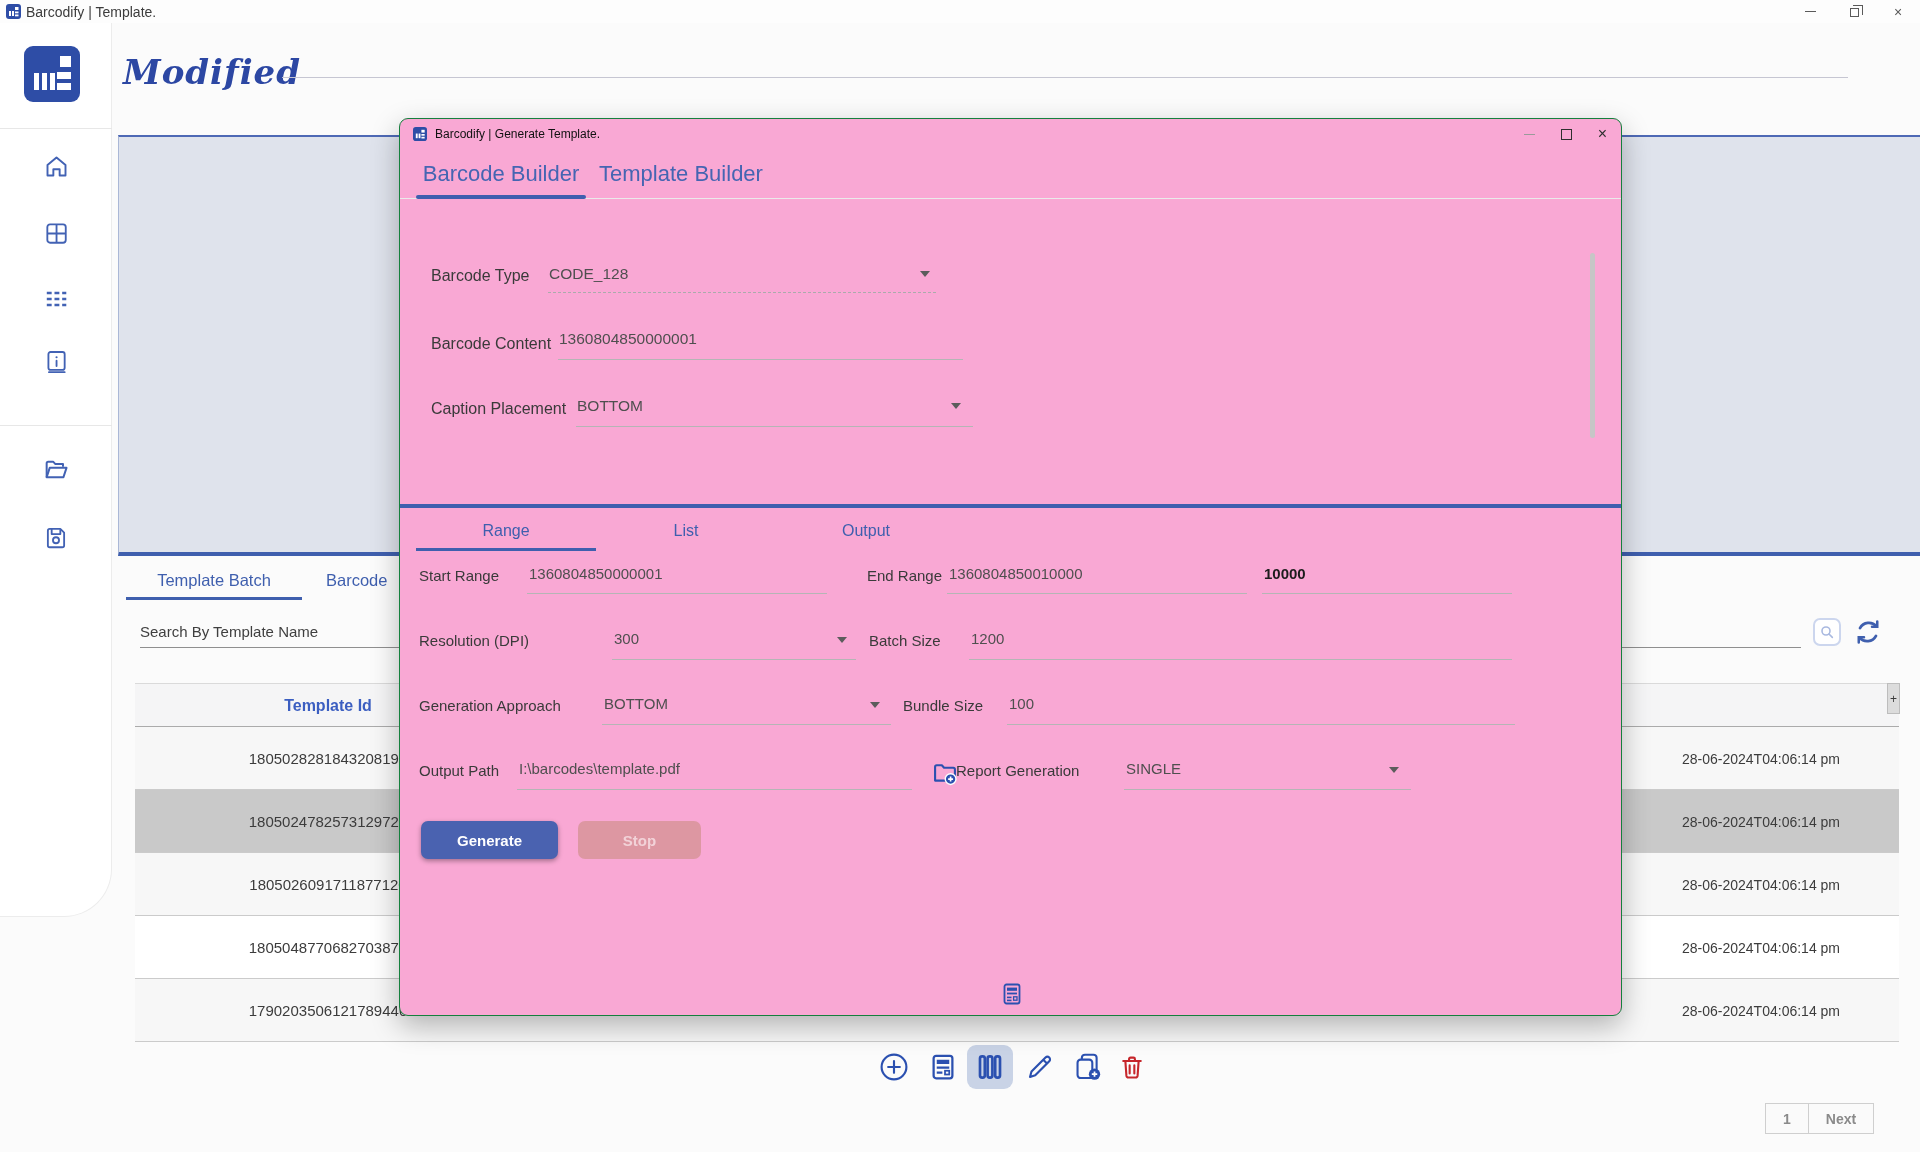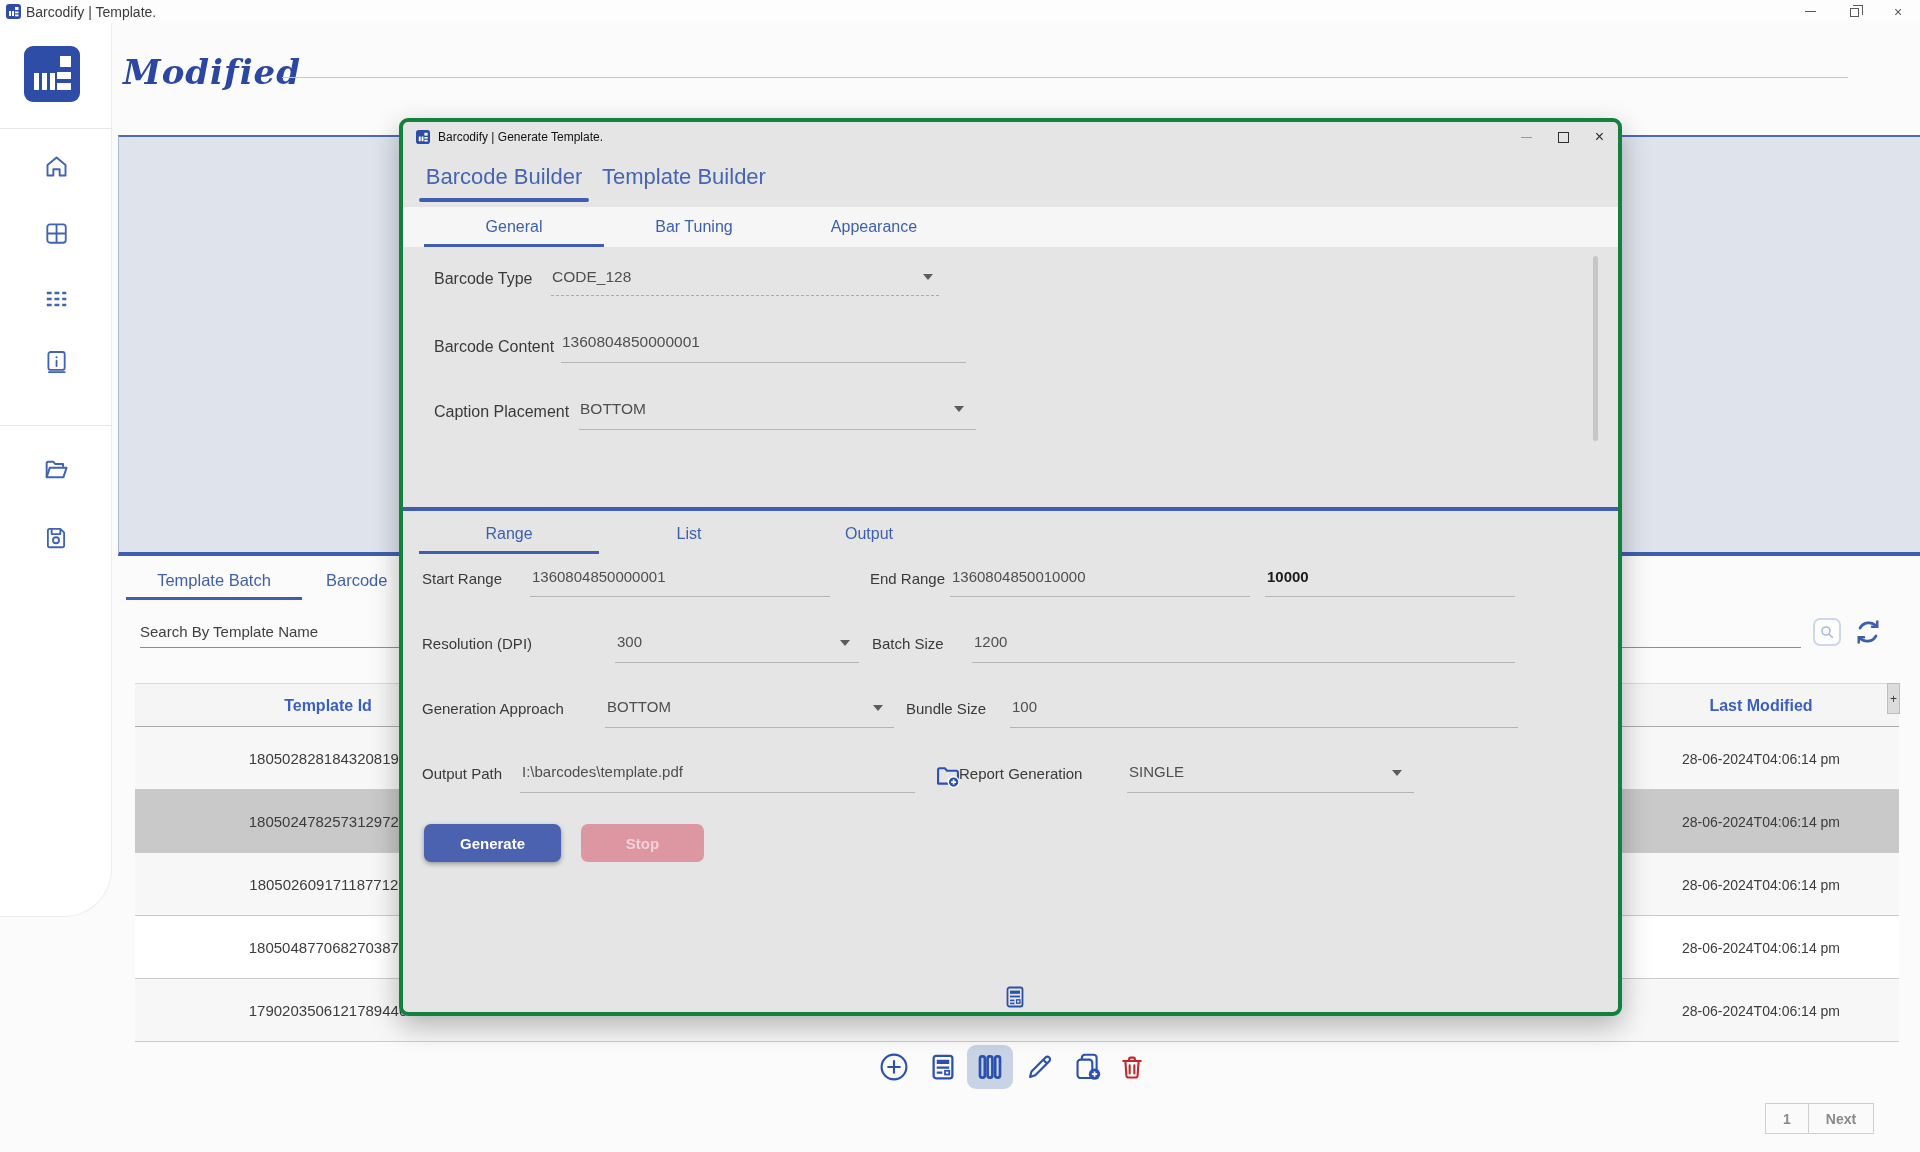--- a/index.html
+++ b/index.html
@@ -50,21 +50,21 @@
   .cell-mod { position:absolute; left:1488px; top:0; width:276px; height:63px; display:flex; align-items:center; justify-content:center; font-size:14px; color:#3c3c3c; }
 
   
   .tool-btn { position:absolute; top:1048px; width:38px; height:38px; display:flex; align-items:center; justify-content:center; }
   .tool-active { background:#c9d3e6; border-radius:9px; width:46px; height:44px; top:1045px; }
 
   
   .pg-btn { position:absolute; top:1103px; height:31px; border:1px solid #cfcfcf; background:#fafafa; color:#8a8a8a; font-weight:700; font-size:14px; display:flex; align-items:center; justify-content:center; }
 
   
-  .dialog { position:absolute; left:399px; top:118px; width:1223px; height:898px; background:#e5e5e5; border:4px solid #15803d; border-radius:9px; box-shadow:0 10px 28px rgba(0,0,0,.28); z-index:10; }
+  .dialog { position:absolute; left:399px; top:118px; width:1223px; height:898px; background:#f9a8d4; border:1px solid #15803d; border-radius:9px; box-shadow:0 10px 28px rgba(0,0,0,.28); z-index:10; }
   .dlg-titlebar { position:absolute; left:0; top:0; width:100%; height:30px; display:flex; align-items:center; border-top-left-radius:9px; border-top-right-radius:9px; }
   .dlg-title { font-size:12px; color:#111; margin-left:8px; }
   .dlg-controls { position:absolute; right:14px; top:0; height:30px; display:flex; align-items:center; gap:26px; }
   .dlg-min { width:11px; border-top:1px solid #9a9a9a; }
   .dlg-max { width:11px; height:11px; border:1.4px solid #2f2f2f; }
   .dlg-close { font-size:16px; color:#2f2f2f; line-height:1; }
 
   .dlg-tabs { position:absolute; left:0; top:30px; width:100%; height:50px; border-bottom:1px solid #eaeaea; }
   .dlg-tab { position:absolute; top:0; width:170px; height:50px; display:flex; align-items:center; justify-content:center; font-size:22px; color:#4565b2; }
   .dlg-tab-line { position:absolute; left:16px; top:46px; width:170px; height:4px; background:#3f5fae; border-radius:2px; }
@@ -195,21 +195,20 @@
     <path d="M18.8 7.5A8 8 0 0 0 5.6 8.9"></path>
       <path d="M5.2 16.5a8 8 0 0 0 13.2-1.4"></path>
     <path d="M19.4 3.6v4.2h-4.2" stroke-width="2"></path>
       <path d="M4.6 20.4v-4.2h4.2" stroke-width="2"></path>
   </svg>
 </div>
 
 <div class="tbl-header">
   <div class="col-h" style="left:0;width:386px">Template Id</div>
   <div class="col-sep" style="left:386px"></div>
-  <div class="col-h" style="left:1488px;width:276px">Last Modified</div>
 </div>
 <div class="plus-strip">+</div>
 
 <div class="t-row" style="top:727px;background:#f7f7f7">
   <div class="cell-id">1805028281843208192</div>
   <div class="cell-mod">28-06-2024T04:06:14 pm</div>
 </div>
 <div class="t-row" style="top:790px;background:#c9c9c9">
   <div class="cell-id">1805024782573129728</div>
   <div class="cell-mod">28-06-2024T04:06:14 pm</div>
@@ -293,26 +292,20 @@
       <div class="dlg-close">×</div>
     </div>
   </div>
 
   <div class="dlg-tabs">
     <div class="dlg-tab" style="left:16px">Barcode Builder</div>
     <div class="dlg-tab" style="left:196px">Template Builder</div>
     <div class="dlg-tab-line"></div>
   </div>
 
-  <div class="dlg-subtabs">
-    <div class="sub-tab" style="left:21px">General</div>
-    <div class="sub-tab" style="left:201px">Bar Tuning</div>
-    <div class="sub-tab" style="left:381px">Appearance</div>
-    <div class="sub-line" style="left:21px;width:180px"></div>
-  </div>
 
   <div class="scroll-thumb"></div>
 
   <div class="f-label" style="left:31px;top:148px">Barcode Type</div>
   <div>
     <div class="f-value" style="left:149px;top:146px">CODE_128</div>
     <div class="uline uline-dash" style="left:148px;top:173px;width:388px"></div>
     <div class="caret" style="left:520px;top:152px"></div>
   </div>
 

